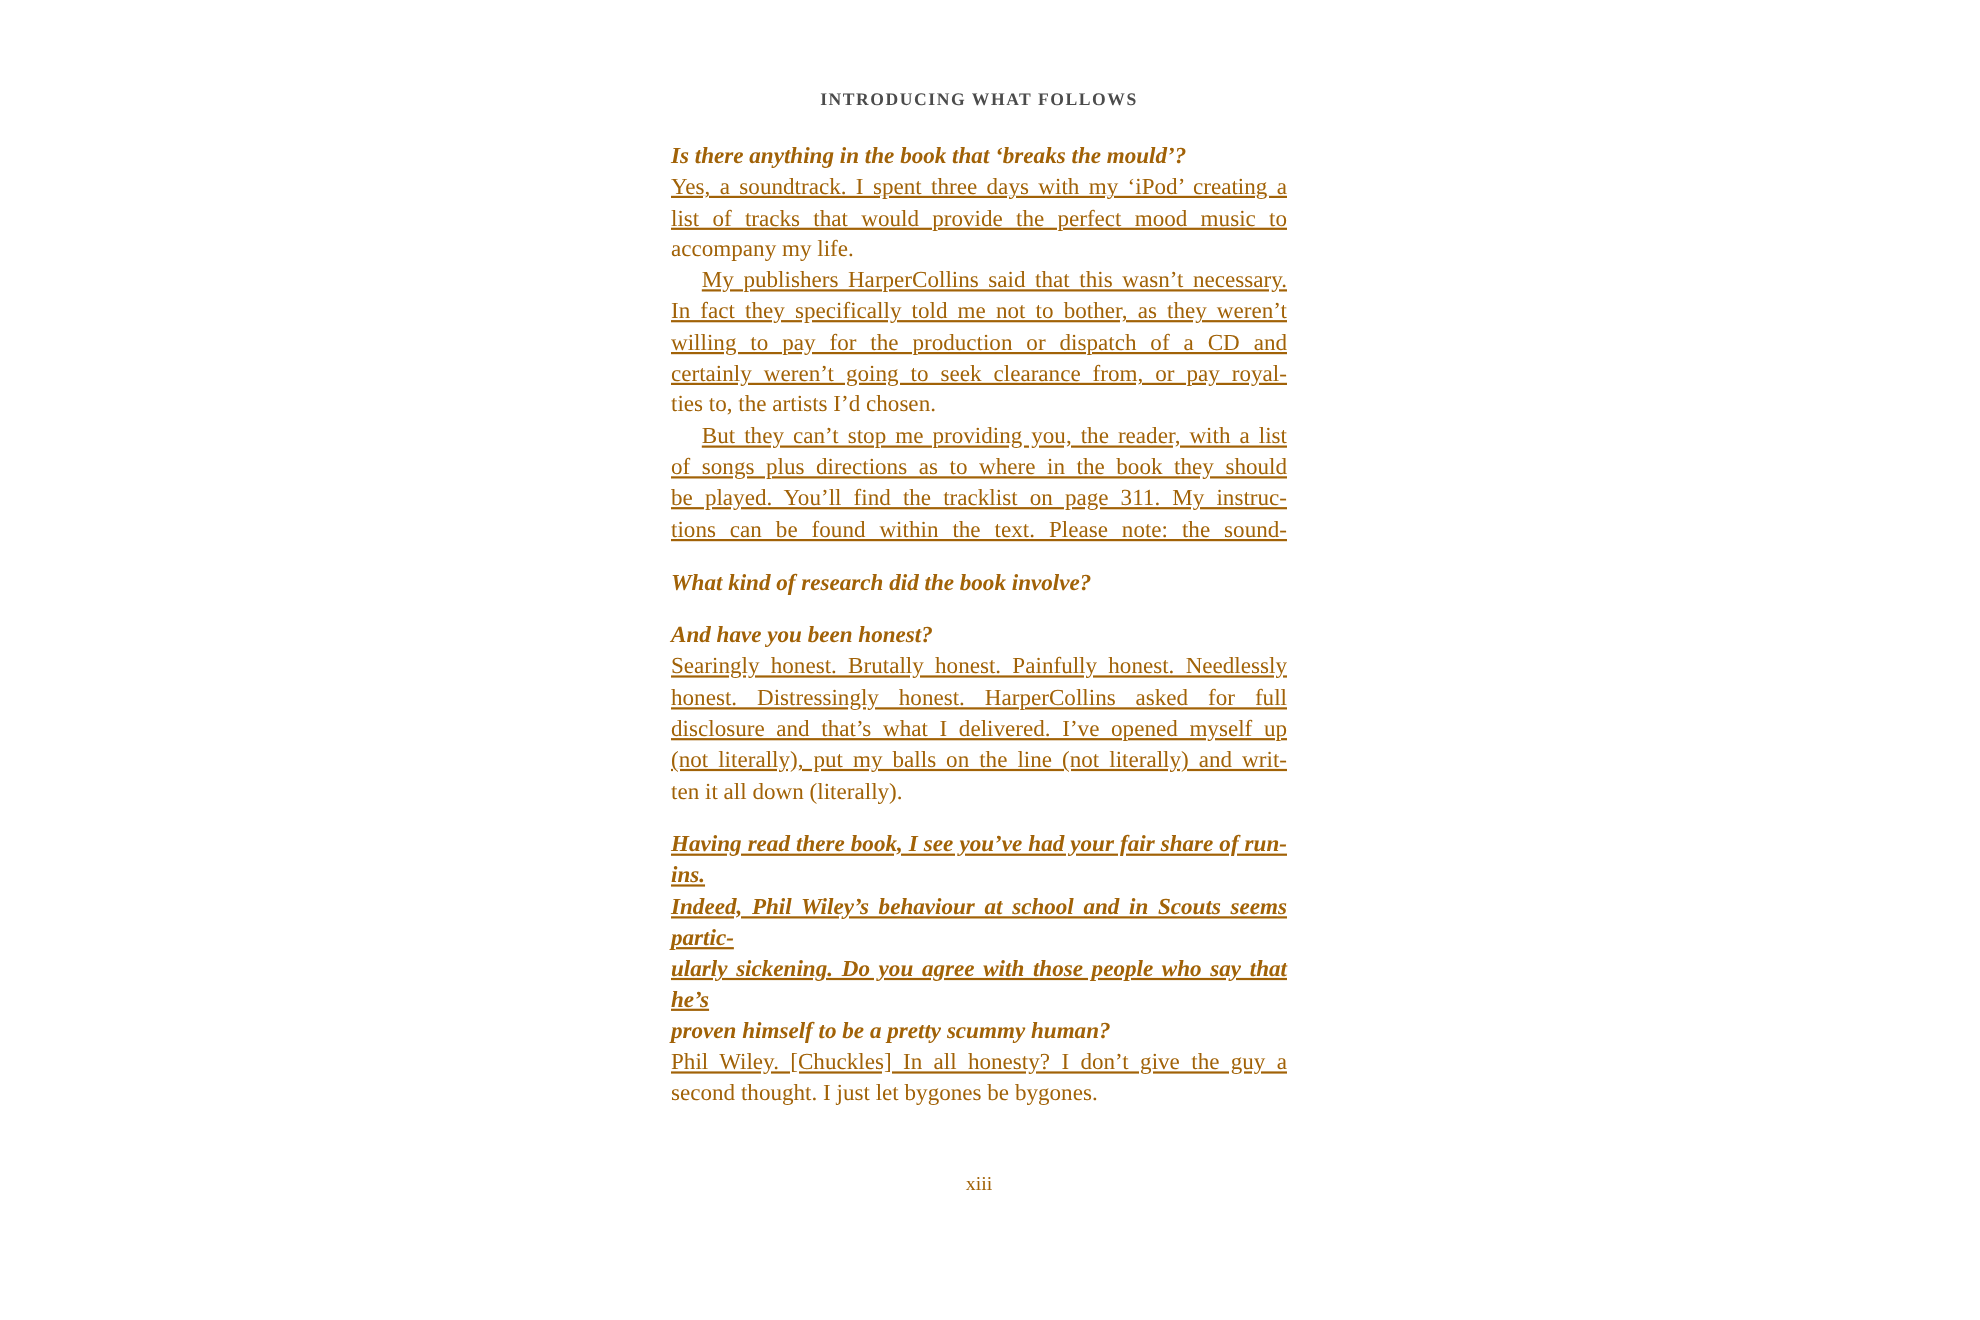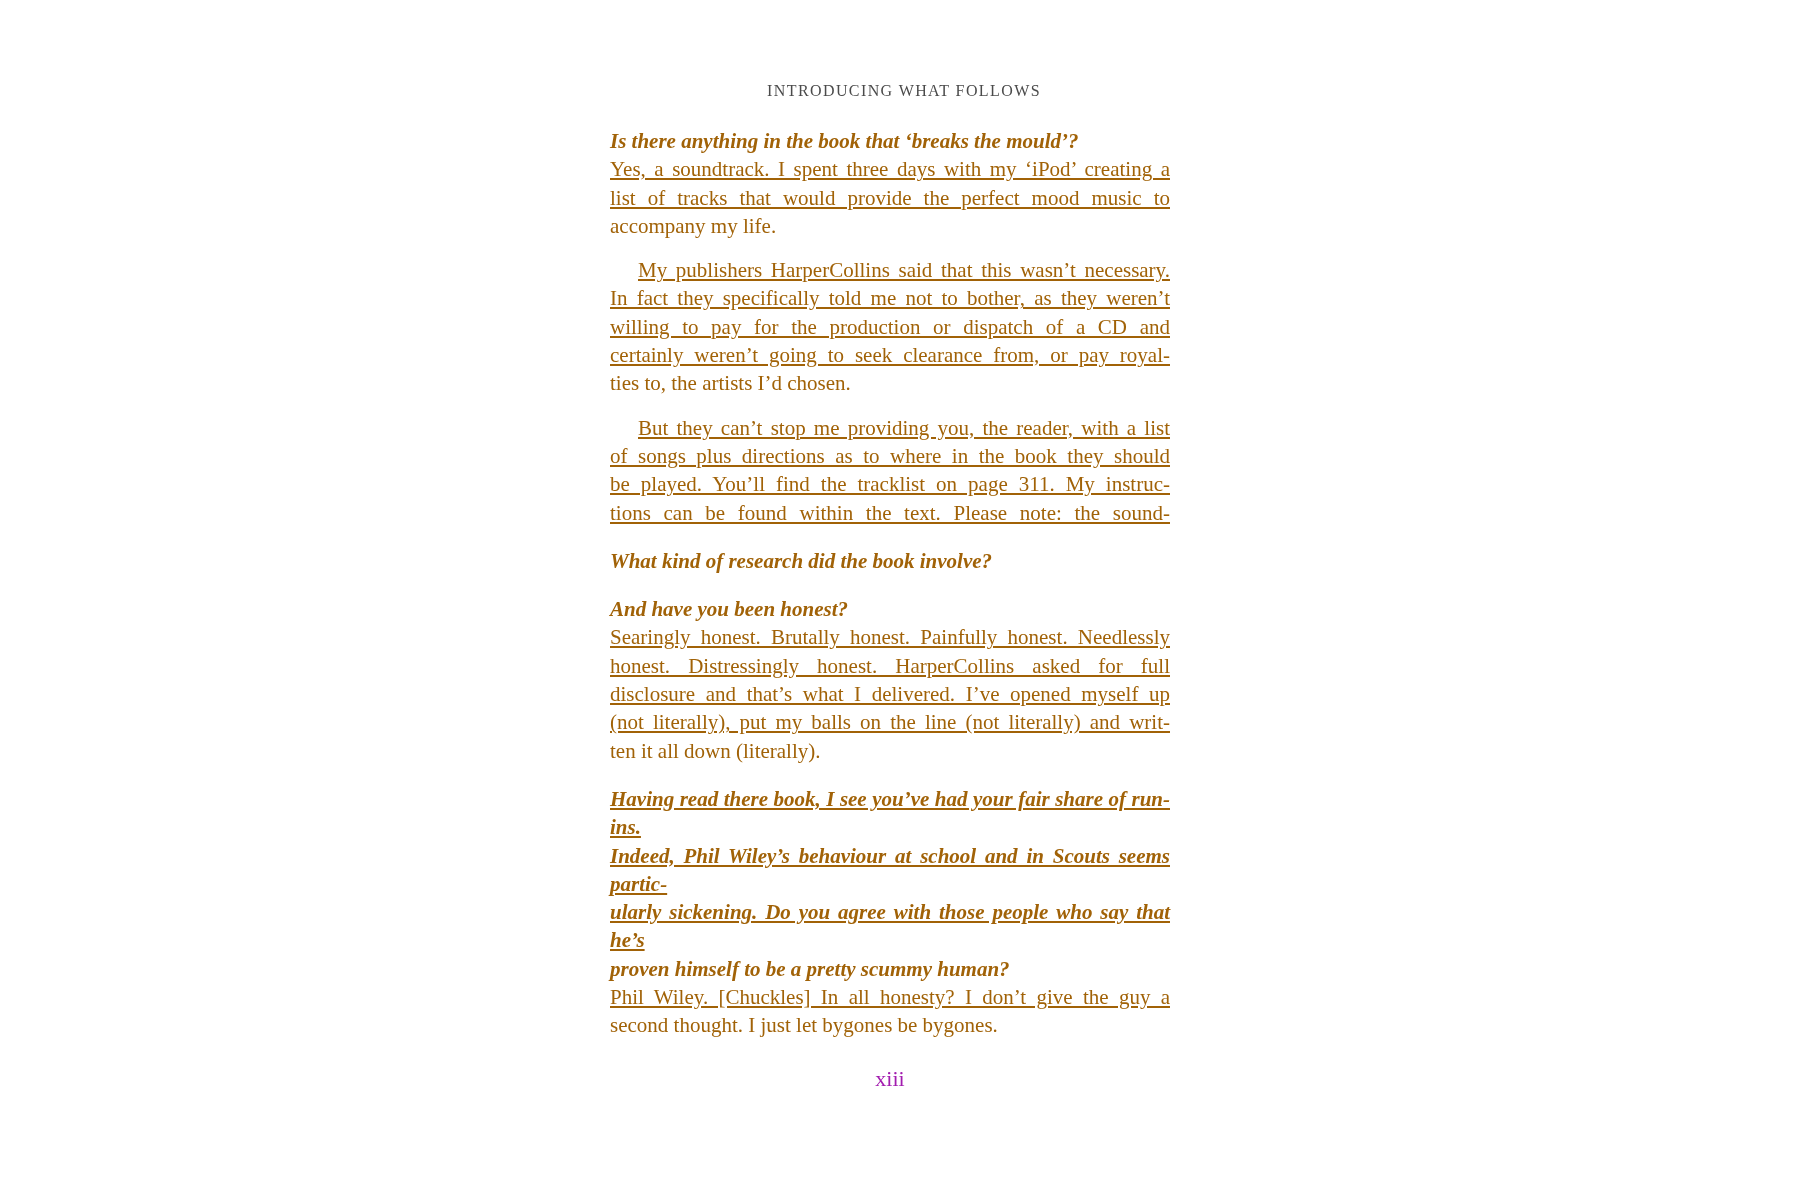--- a/index.html
+++ b/index.html
@@ -10,28 +10,28 @@
   .page {
     position: relative;
     width: 1800px;
     height: 1200px;
     background: #ffffff;
     overflow: hidden;
     font-family: "Liberation Serif", serif;
   }
   .running-header {
     position: absolute;
-    left: 624px;
+    left: 610px;
     top: 82px;
     width: 560px;
     text-align: center;
     font-size: 16px;
     letter-spacing: 1.4px;
     color: #4b4b4b;
-    font-weight: 400;
+    font-weight: 700;
   }
   .text-column {
     position: absolute;
     left: 610px;
     top: 127px;
     width: 560px;
     font-size: 21px;
     line-height: 28.3px;
     color: #a16207;
   }
@@ -40,29 +40,29 @@
     font-style: italic;
     font-weight: bold;
   }
   .block.question:not(:first-child) { margin-top: 20px; }
   .line { text-align: left; }
   .line.just {
     text-align: justify;
     text-align-last: justify;
     text-decoration: underline;
   }
-  .line.indent { text-indent: 28px; margin-top: 16px; }
+  .line.indent { text-indent: 28px; }
   .page-number {
     position: absolute;
     left: 610px;
     top: 1066px;
     width: 560px;
     text-align: center;
-    font-size: 22px;
-    color: #a21caf;
+    font-size: 18px;
+    color: #a16207;
   }
 </style>
 </head>
 <body>
 
 <div class="page">
 
   <div class="running-header">INTRODUCING WHAT FOLLOWS</div>
 
   <div class="text-column">

